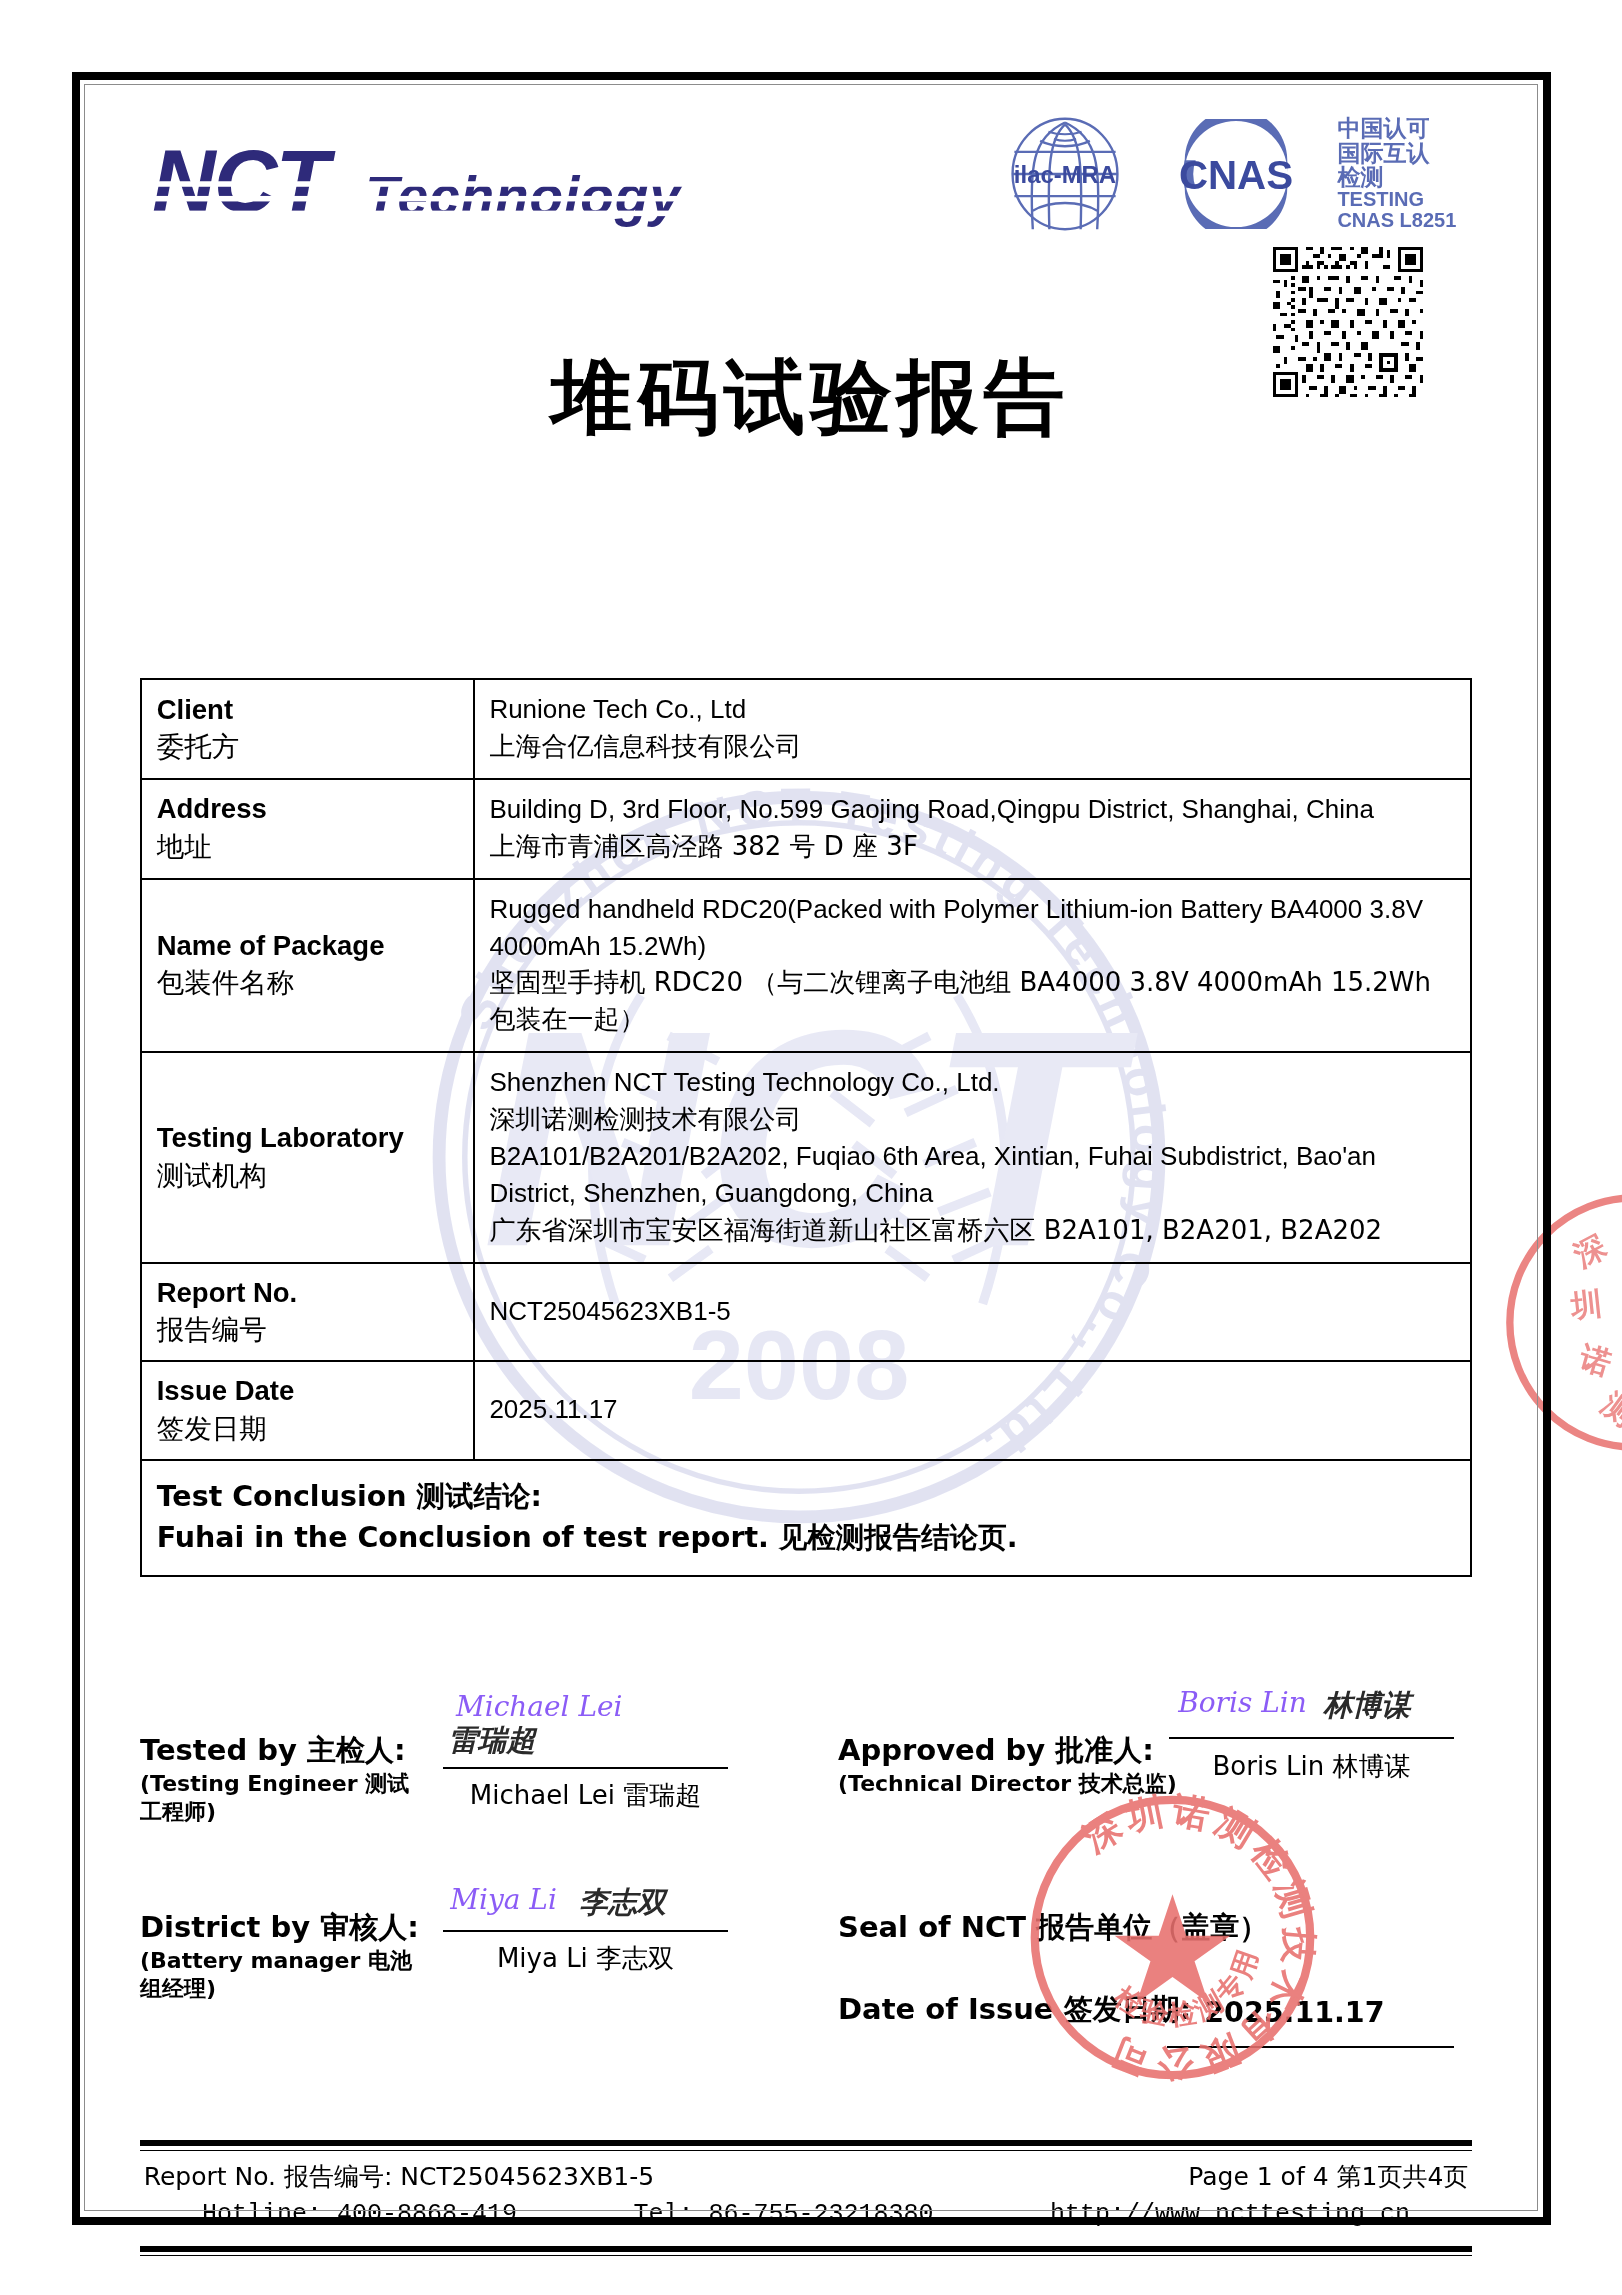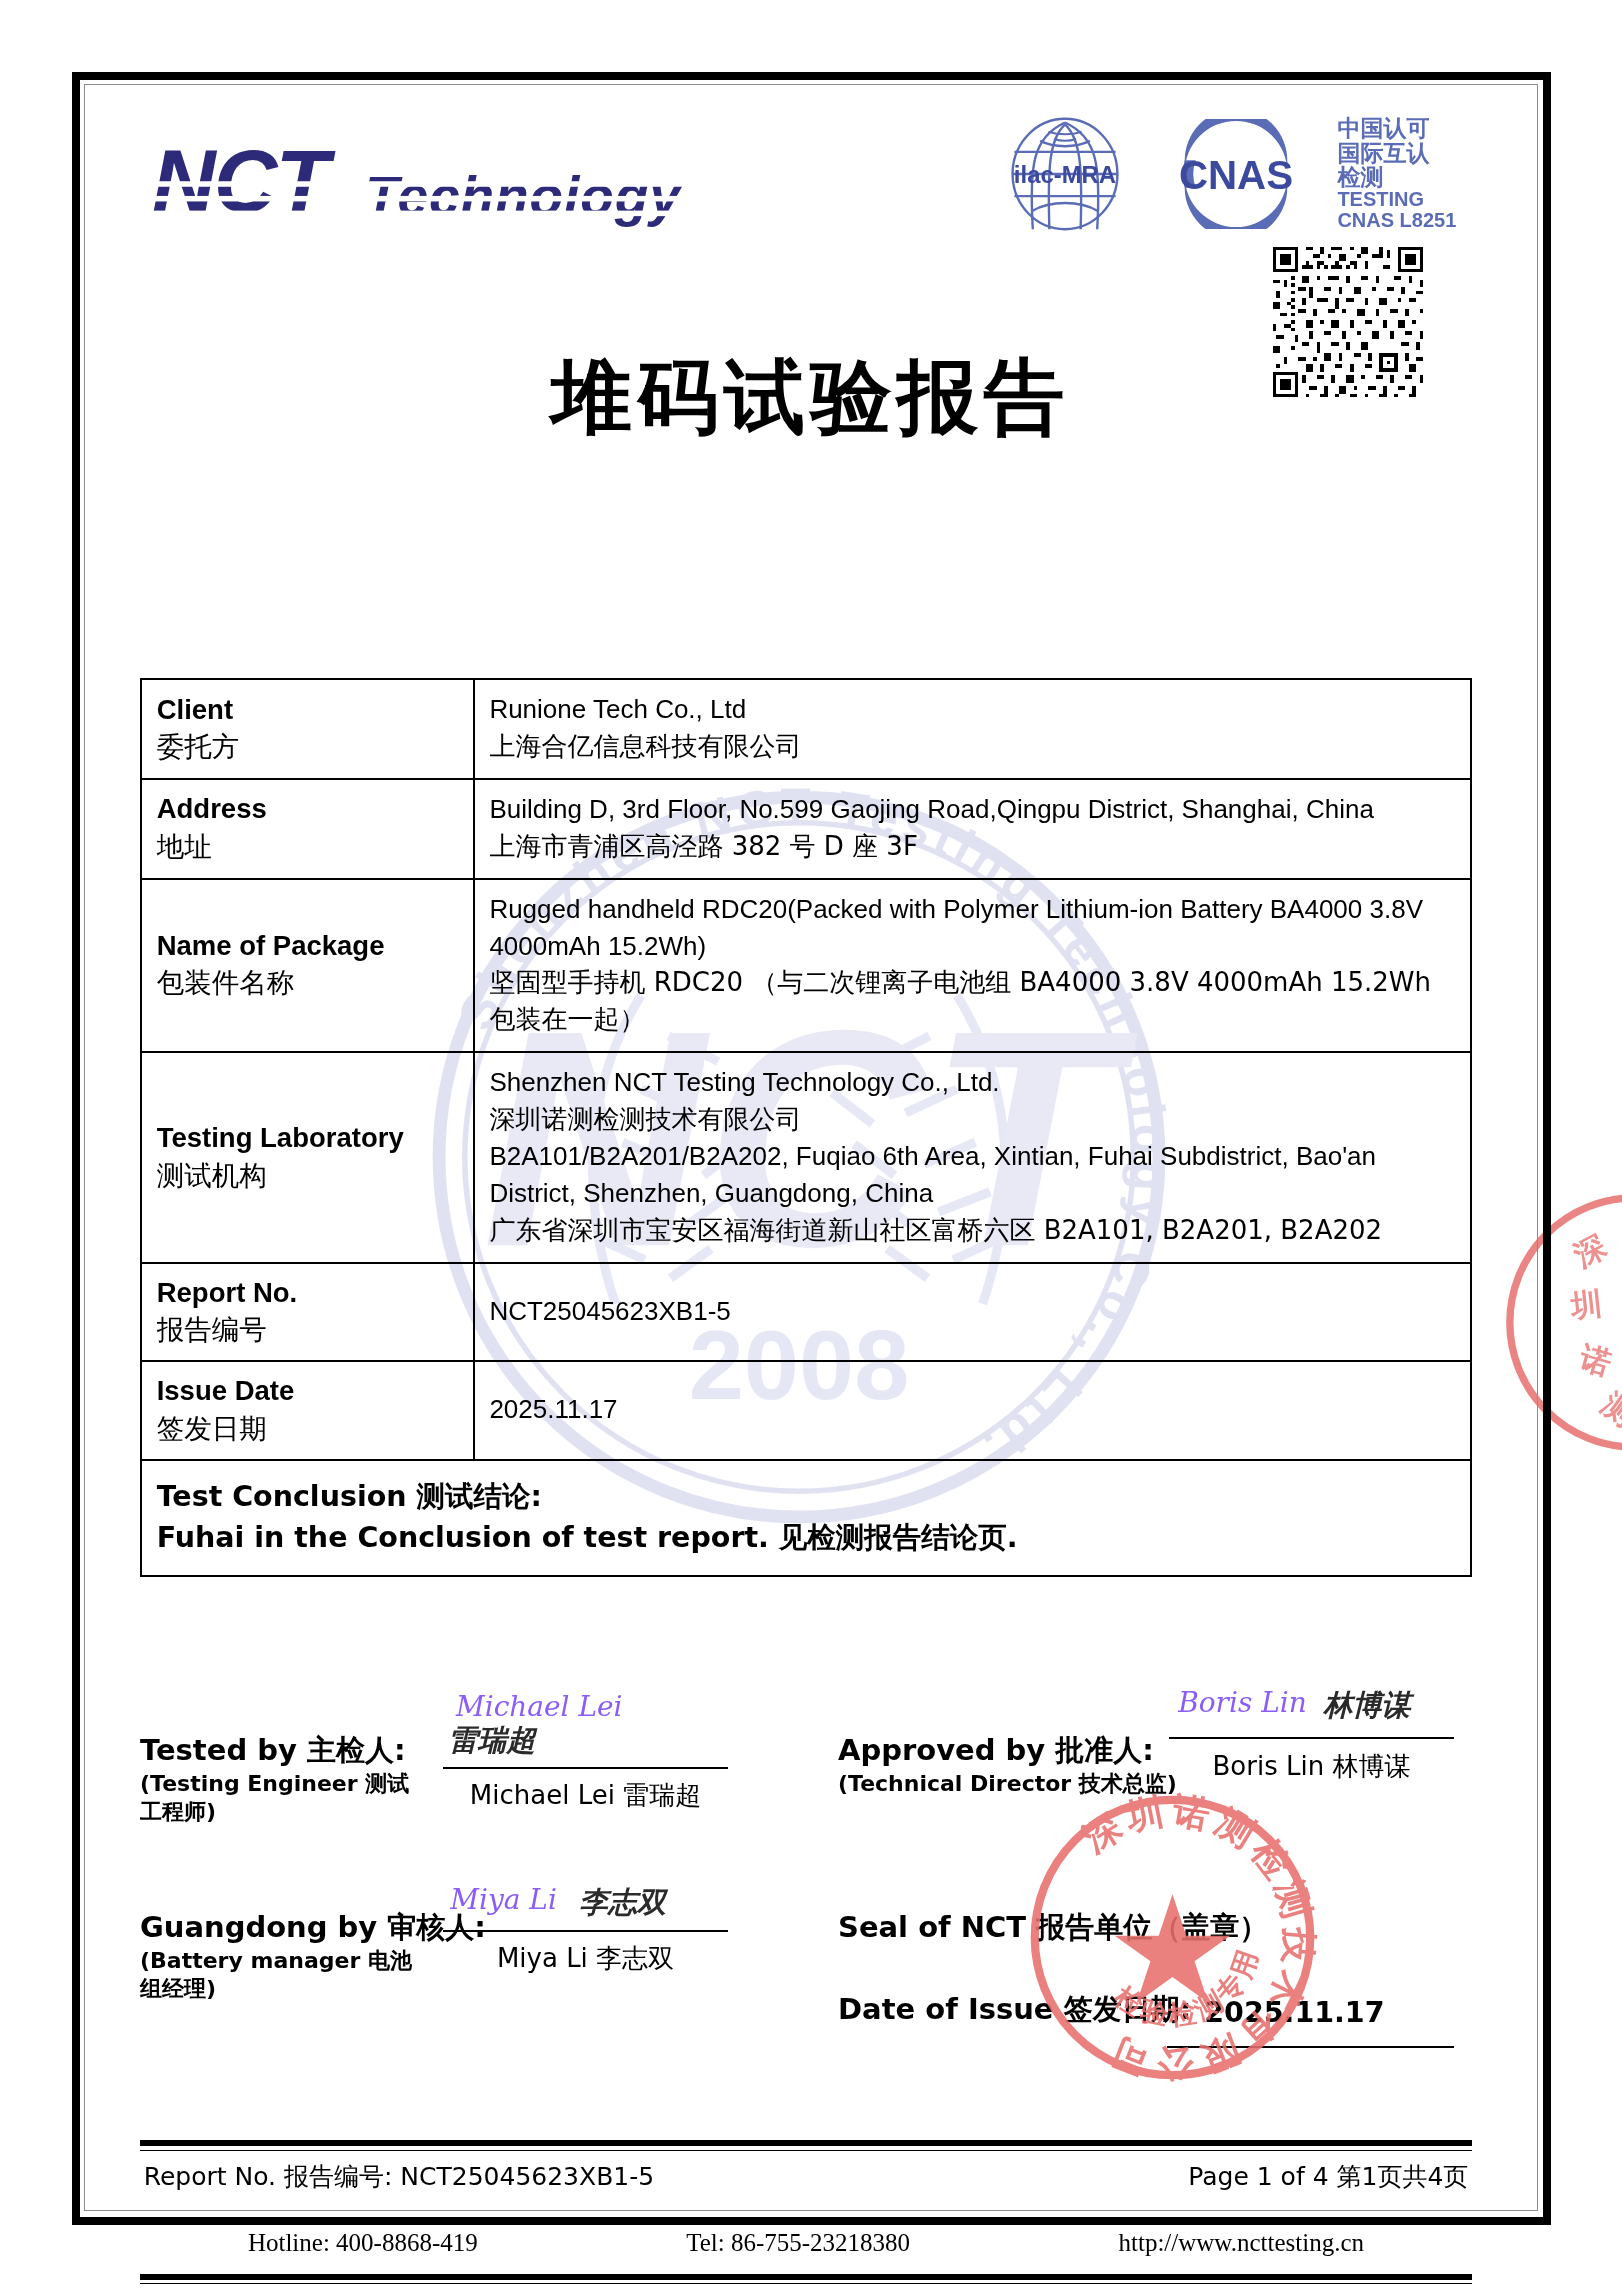--- a/index.html
+++ b/index.html
@@ -256,22 +256,21 @@
     font-size: 25px;
     padding: 9.2px 3.7px 1.8px 3.7px;
     font-family: "DejaVu Sans", "Liberation Sans", sans-serif;
   }
   .footer-row2 {
     display: flex;
     justify-content: space-around;
     align-items: baseline;
     font-size: 25px;
     padding: 5.5px 3.7px 9.2px 3.7px;
-    font-family: Liberation Serif, serif;
-    margin-top: 29px;
+    font-family: Liberation Mono, monospace;
   }
 </style>
 </head>
 <body>
 
 <div class="page">
 
   <div class="watermark">
     <svg viewBox="0 0 440 440" width="808" height="808" aria-hidden="true">
       <defs>
@@ -649,21 +648,21 @@
     <div class="sig-line-box" style="left:1029px; top:-3.7px; width:285px;">
       <div style="display:flex; gap:16.5px; padding-left:9.2px;">
         <span class="hand">Boris Lin</span>
         <span class="hand-cn">林博谋</span>
       </div>
       <div class="sig-rule" style="margin-top:11px;"></div>
       <div class="sig-name">Boris Lin 林博谋</div>
     </div>
 
     <div class="sig-block" style="left:0; top:219px;">
-      <div class="sig-title">Guangdong by 审核人:</div>
+      <div class="sig-title">District by 审核人:</div>
       <div class="sig-sub">(Battery manager 电池组经理)</div>
     </div>
     <div class="sig-line-box" style="left:303px; top:193px; width:285px;">
       <div style="display:flex; gap:22px; padding-left:7.3px;">
         <span class="hand">Miya Li</span>
         <span class="hand-cn">李志双</span>
       </div>
       <div class="sig-rule" style="margin-top:7.3px;"></div>
       <div class="sig-name">Miya Li 李志双</div>
     </div>

